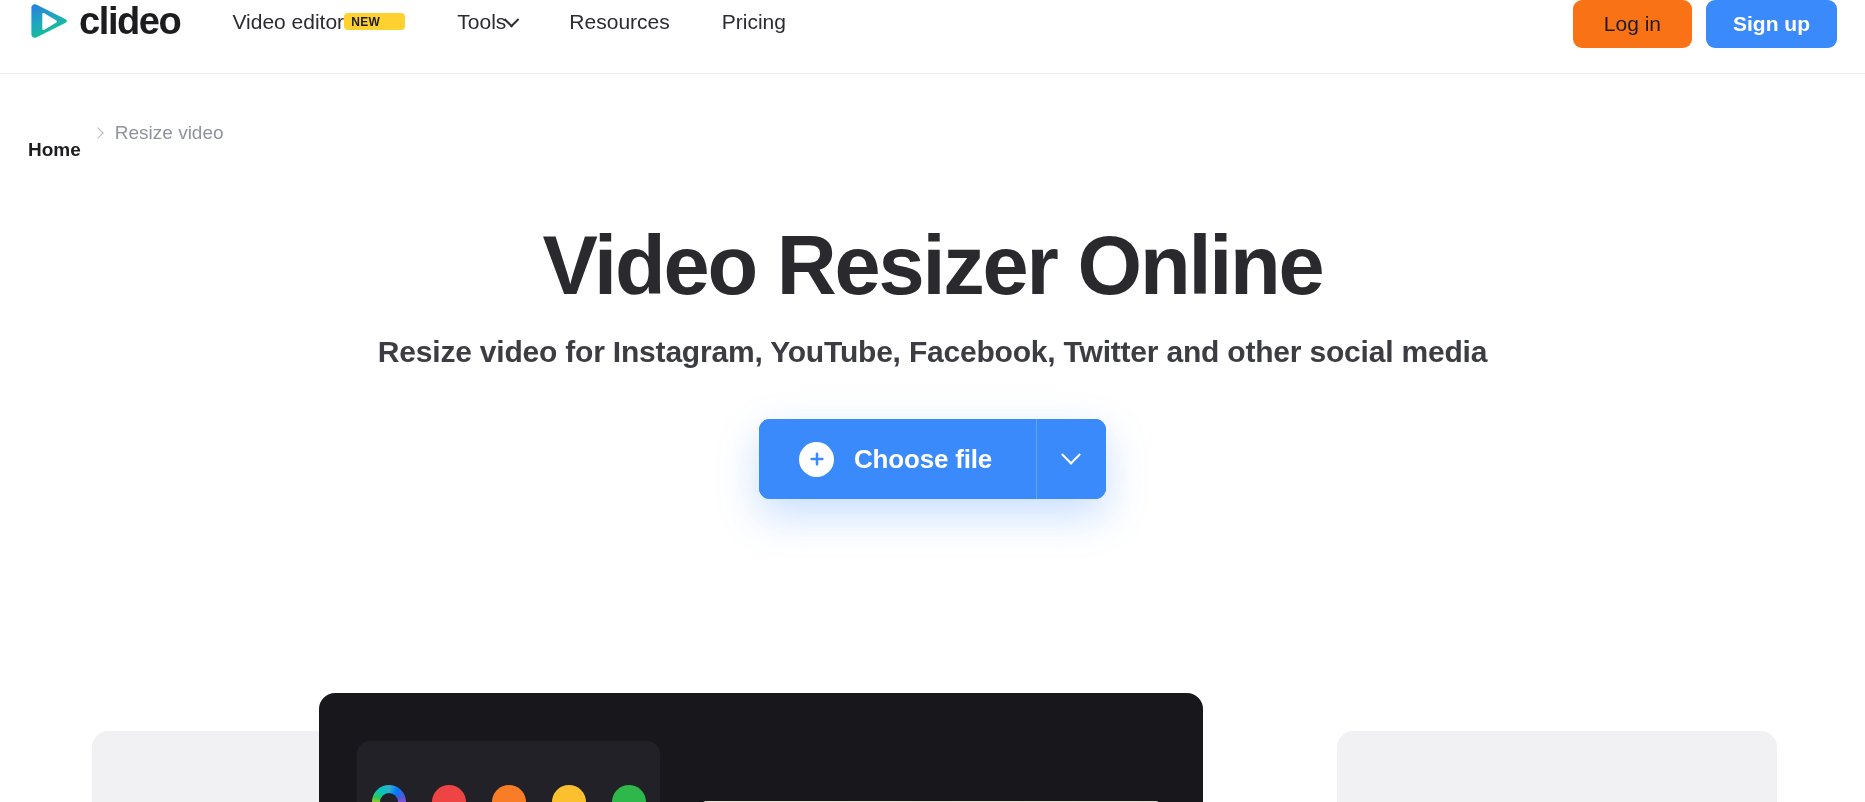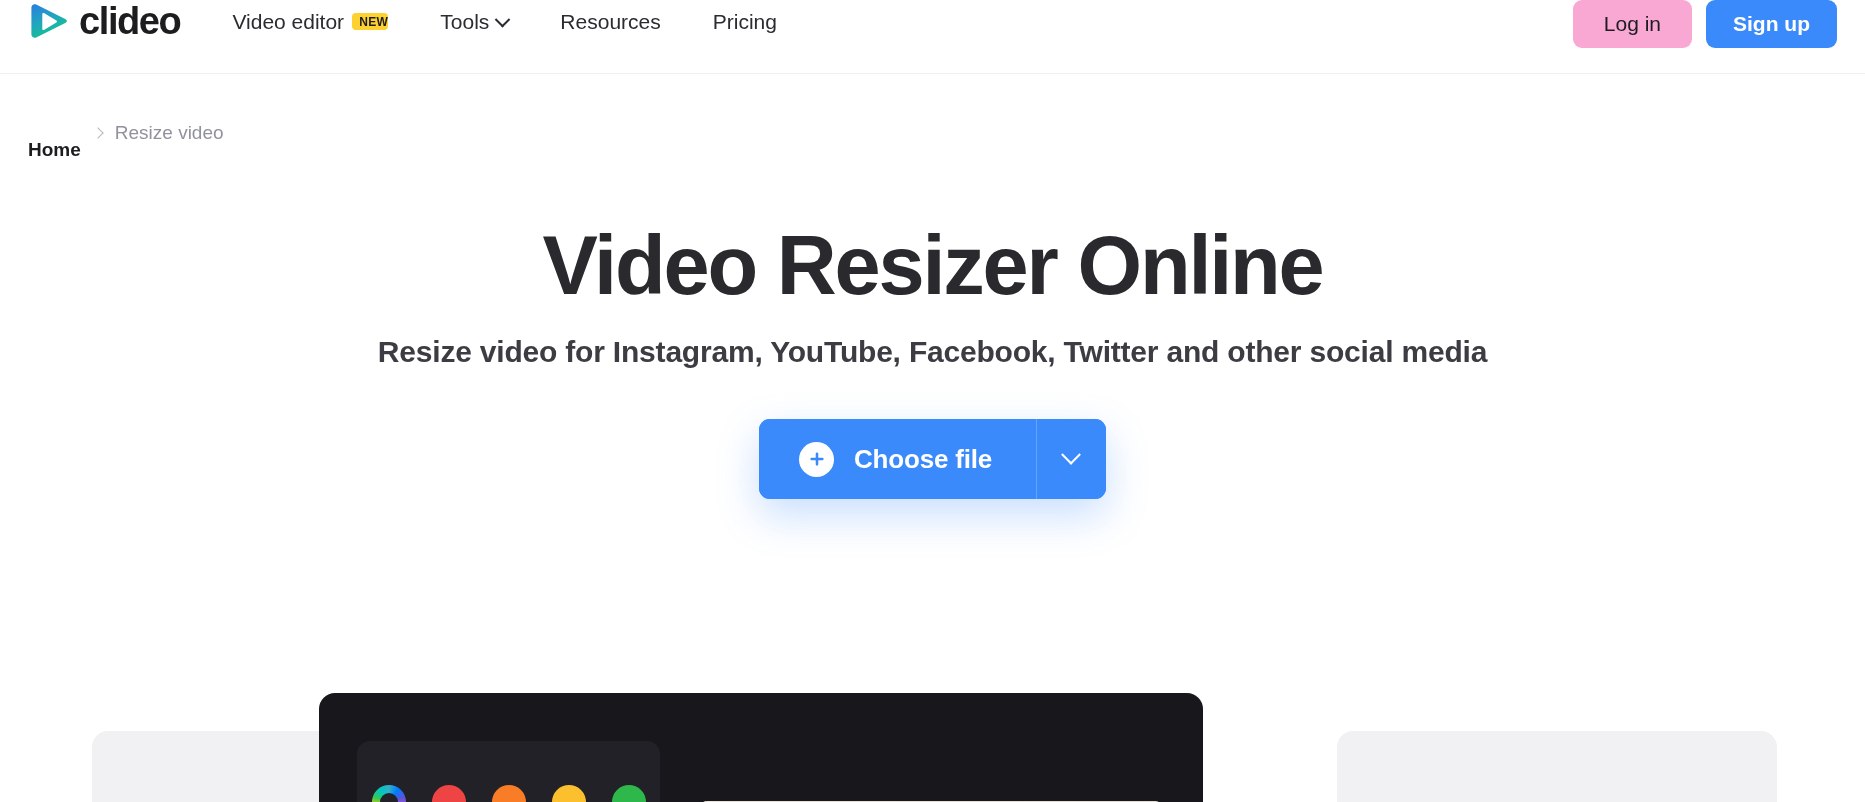--- a/index.html
+++ b/index.html
@@ -48,38 +48,37 @@
   }
 
   .nav {
     display: flex;
     align-items: center;
     gap: 0;
   }
   .nav-item {
     display: flex;
     align-items: center;
-    gap: 8px;
     padding: 10px 26px;
     font-size: 21px;
     color: #2b2b30;
     cursor: pointer;
     white-space: nowrap;
     background: none;
     border: none;
     font-family: inherit;
   }
   .nav-item:first-child { padding-left: 0; }
   .badge-new {
     background: #fdd130;
     color: #1d1d20;
     font-size: 12px;
     font-weight: bold;
     letter-spacing: 0.4px;
-    padding: 3px 0 2px 7px;
+    padding: 3px 25px 2px 7px;
     border-radius: 4px;
     line-height: 1;
     position: relative;
     top: -1px;
   }
   .chev {
     display: inline-block;
     width: 11px;
     height: 11px;
     border-right: 2.2px solid #2b2b30;
@@ -87,21 +86,21 @@
     transform: rotate(45deg) translate(-2px,-2px);
   }
 
   .header-actions {
     margin-left: auto;
     display: flex;
     align-items: center;
     gap: 14px;
   }
   .btn-login {
-    background: #f9a8d4;
+    background: #f97316;
     color: #1d1d20;
     font-size: 21px;
     padding: 12px 31px;
     border-radius: 9px;
     border: none;
     cursor: pointer;
     font-family: inherit;
   }
   .btn-signup {
     background: #3b8afb;

